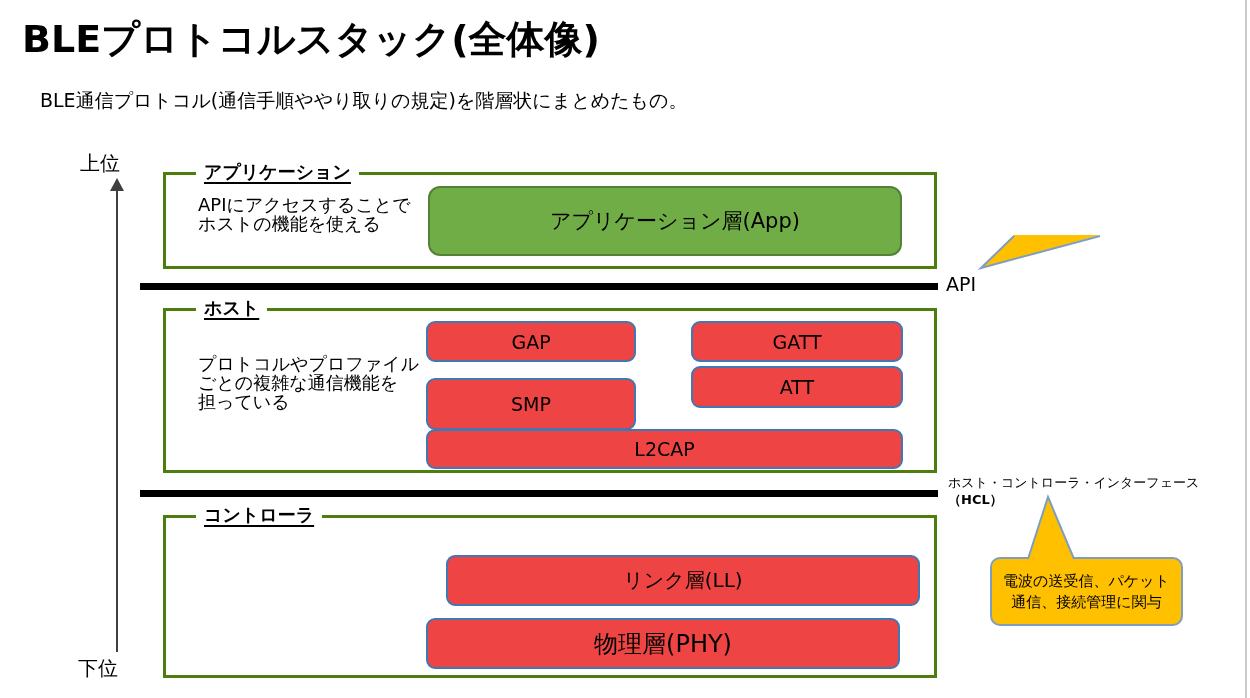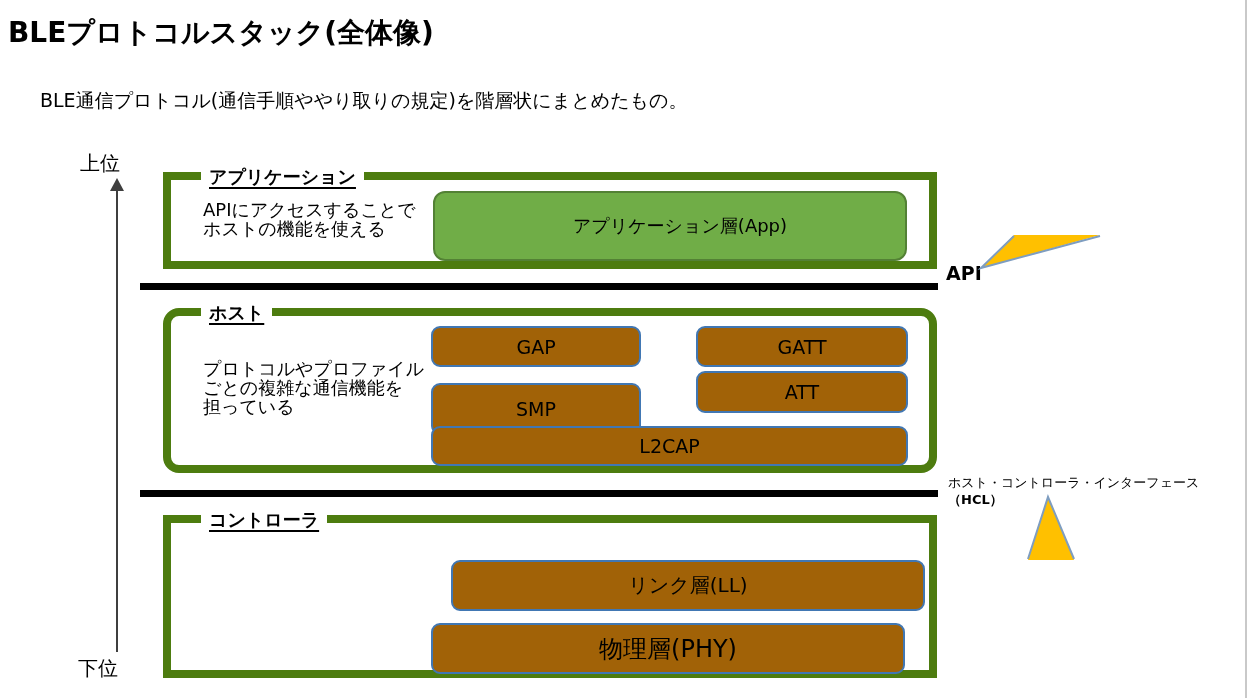--- a/index.html
+++ b/index.html
@@ -1,44 +1,44 @@
 <!DOCTYPE html>
 <html><head>
 <meta charset="utf-8">
 <style>
   * { margin:0; padding:0; box-sizing:border-box; }
   body { background:#fff; font-family:"DejaVu Sans", sans-serif; color:#000; }
   .page { position:relative; width:1250px; height:698px; background:#ffffff; overflow:hidden; }
 
-  .title { position:absolute; left:8px; top:14px; font-size:28px; font-weight:bold; letter-spacing:0; }
+  .title { position:absolute; left:22px; top:14px; font-size:38px; font-weight:bold; letter-spacing:0; }
   .subtitle { position:absolute; left:40px; top:88px; font-size:19px; }
 
   .axis-label { position:absolute; font-size:20px; }
   .axis-top { left:80px; top:150px; }
   .axis-bottom { left:78px; top:655px; }
   .axis-line { position:absolute; left:116px; top:190px; width:2px; height:462px; background:#3f3f3f; }
   .axis-head { position:absolute; left:110px; top:178px; width:0; height:0;
                border-left:7px solid transparent; border-right:7px solid transparent;
                border-bottom:13px solid #3f3f3f; }
 
-  .layer-box { position:absolute; border:8px solid #4d7c0f; background:#fff;text-decoration:underline; }
+  .layer-box { position:absolute; border:3px solid #4d7c0f; background:#fff;text-decoration:underline; }
   .legend { position:absolute; left:30px; top:-15px; background:#fff; padding:0 8px;
             font-size:18px; font-weight:bold; text-decoration:underline;
             text-decoration-thickness:2px; text-underline-offset:4px; white-space:nowrap; }
   .desc { position:absolute; font-size:18px; line-height:19px; white-space:pre-line; }
 
   .block { position:absolute; display:flex; align-items:center; justify-content:center;
            text-align:center; }
-  .block-green { background:#70AD47; border:2px solid #538135; border-radius:12px; font-size:18px;padding-left:20px; }
-  .block-blue  { background:#a16207; border:2px solid #4177B3; border-radius:9px; font-size:19px; }
+  .block-green { background:#70AD47; border:2px solid #538135; border-radius:12px; font-size:21px;padding-left:20px; }
+  .block-blue  { background:#ef4444; border:2px solid #4177B3; border-radius:9px; font-size:19px; }
 
   .bar { position:absolute; left:140px; width:798px; height:7px; background:#000; }
   .bar-api { top:283px; }
   .bar-hci { top:490px; }
-  .api-label { position:absolute; left:946px; top:262px; font-size:19px; font-weight:bold; }
+  .api-label { position:absolute; left:946px; top:273px; font-size:19px; font-weight:normal; }
   .hci-label { position:absolute; left:948px; top:474px; font-size:13px; line-height:17px; }
   .hci-label .l2 { font-weight:bold; }
 
   .callout { position:absolute; background:#FFC000; border:2px solid #7E9DC0; border-radius:10px;
              display:flex; align-items:center; justify-content:center; text-align:center;
              font-size:15px; line-height:21px; white-space:pre-line; }
   .callout-api { left:990px; top:170px; width:252px; height:67px; }
   .callout-hci { left:990px; top:557px; width:193px; height:69px; }
 
   .tails { position:absolute; left:0; top:0; pointer-events:none; }
@@ -60,44 +60,46 @@
   <div class="layer-box" style="left:163px; top:172px; width:774px; height:97px;">
     <div class="legend">アプリケーション</div>
     <div class="desc" style="left:32px; top:20px;">APIにアクセスすることで
 ホストの機能を使える</div>
     <div class="block block-green" style="left:262px; top:11px; width:474px; height:70px;">アプリケーション層(App)</div>
   </div>
 
   <div class="bar bar-api"></div>
   <div class="api-label">API</div>
 
-  <div class="layer-box" style="left:163px; top:308px; width:774px; height:165px;border-radius:16px;">
+  <div class="layer-box" style="left:163px; top:308px; width:774px; height:165px;">
     <div class="legend">ホスト</div>
     <div class="desc" style="left:32px; top:43px;">プロトコルやプロファイル
 ごとの複雑な通信機能を
 担っている</div>
     <div class="block block-blue" style="left:260px; top:10px; width:210px; height:41px;">GAP</div>
     <div class="block block-blue" style="left:525px; top:10px; width:212px; height:41px;">GATT</div>
     <div class="block block-blue" style="left:260px; top:55px; width:210px; height:52px;margin-top:12px;">SMP</div>
     <div class="block block-blue" style="left:525px; top:55px; width:212px; height:42px;">ATT</div>
-    <div class="block block-blue" style="left:260px; top:110px; width:477px; height:40px;">L2CAP</div>
+    <div class="block block-blue" style="left:260px; top:118px; width:477px; height:40px;">L2CAP</div>
   </div>
 
   <div class="bar bar-hci"></div>
   <div class="hci-label">
     <span class="l1">ホスト・コントローラ・インターフェース</span><br>
     <span class="l2">（HCL）</span>
   </div>
 
   <div class="layer-box" style="left:163px; top:515px; width:774px; height:163px;">
     <div class="legend">コントローラ</div>
     <div class="block block-blue" style="left:260px; top:37px; width:474px; height:51px; font-size:20px;margin-left:20px;">リンク層(LL)</div>
     <div class="block block-blue" style="left:260px; top:100px; width:474px; height:51px; font-size:24px;">物理層(PHY)</div>
   </div>
 
+  <div class="callout callout-hci">電波の送受信、パケット
+通信、接続管理に関与</div>
 
   <svg class="tails" width="1250" height="698">
     <path d="M1100,235 L1014,235 L981,268 Z" fill="#FFC000" stroke="none"></path>
     <path d="M1100,236 L981,268 L1014,236" fill="none" stroke="#7E9DC0" stroke-width="2"></path>
     <path d="M1028,560 L1048,497 L1074,560 Z" fill="#FFC000" stroke="none"></path>
     <path d="M1028,559 L1048,497 L1074,559" fill="none" stroke="#7E9DC0" stroke-width="2"></path>
   </svg>
 
   <div class="page-edge"></div>
 </div>

